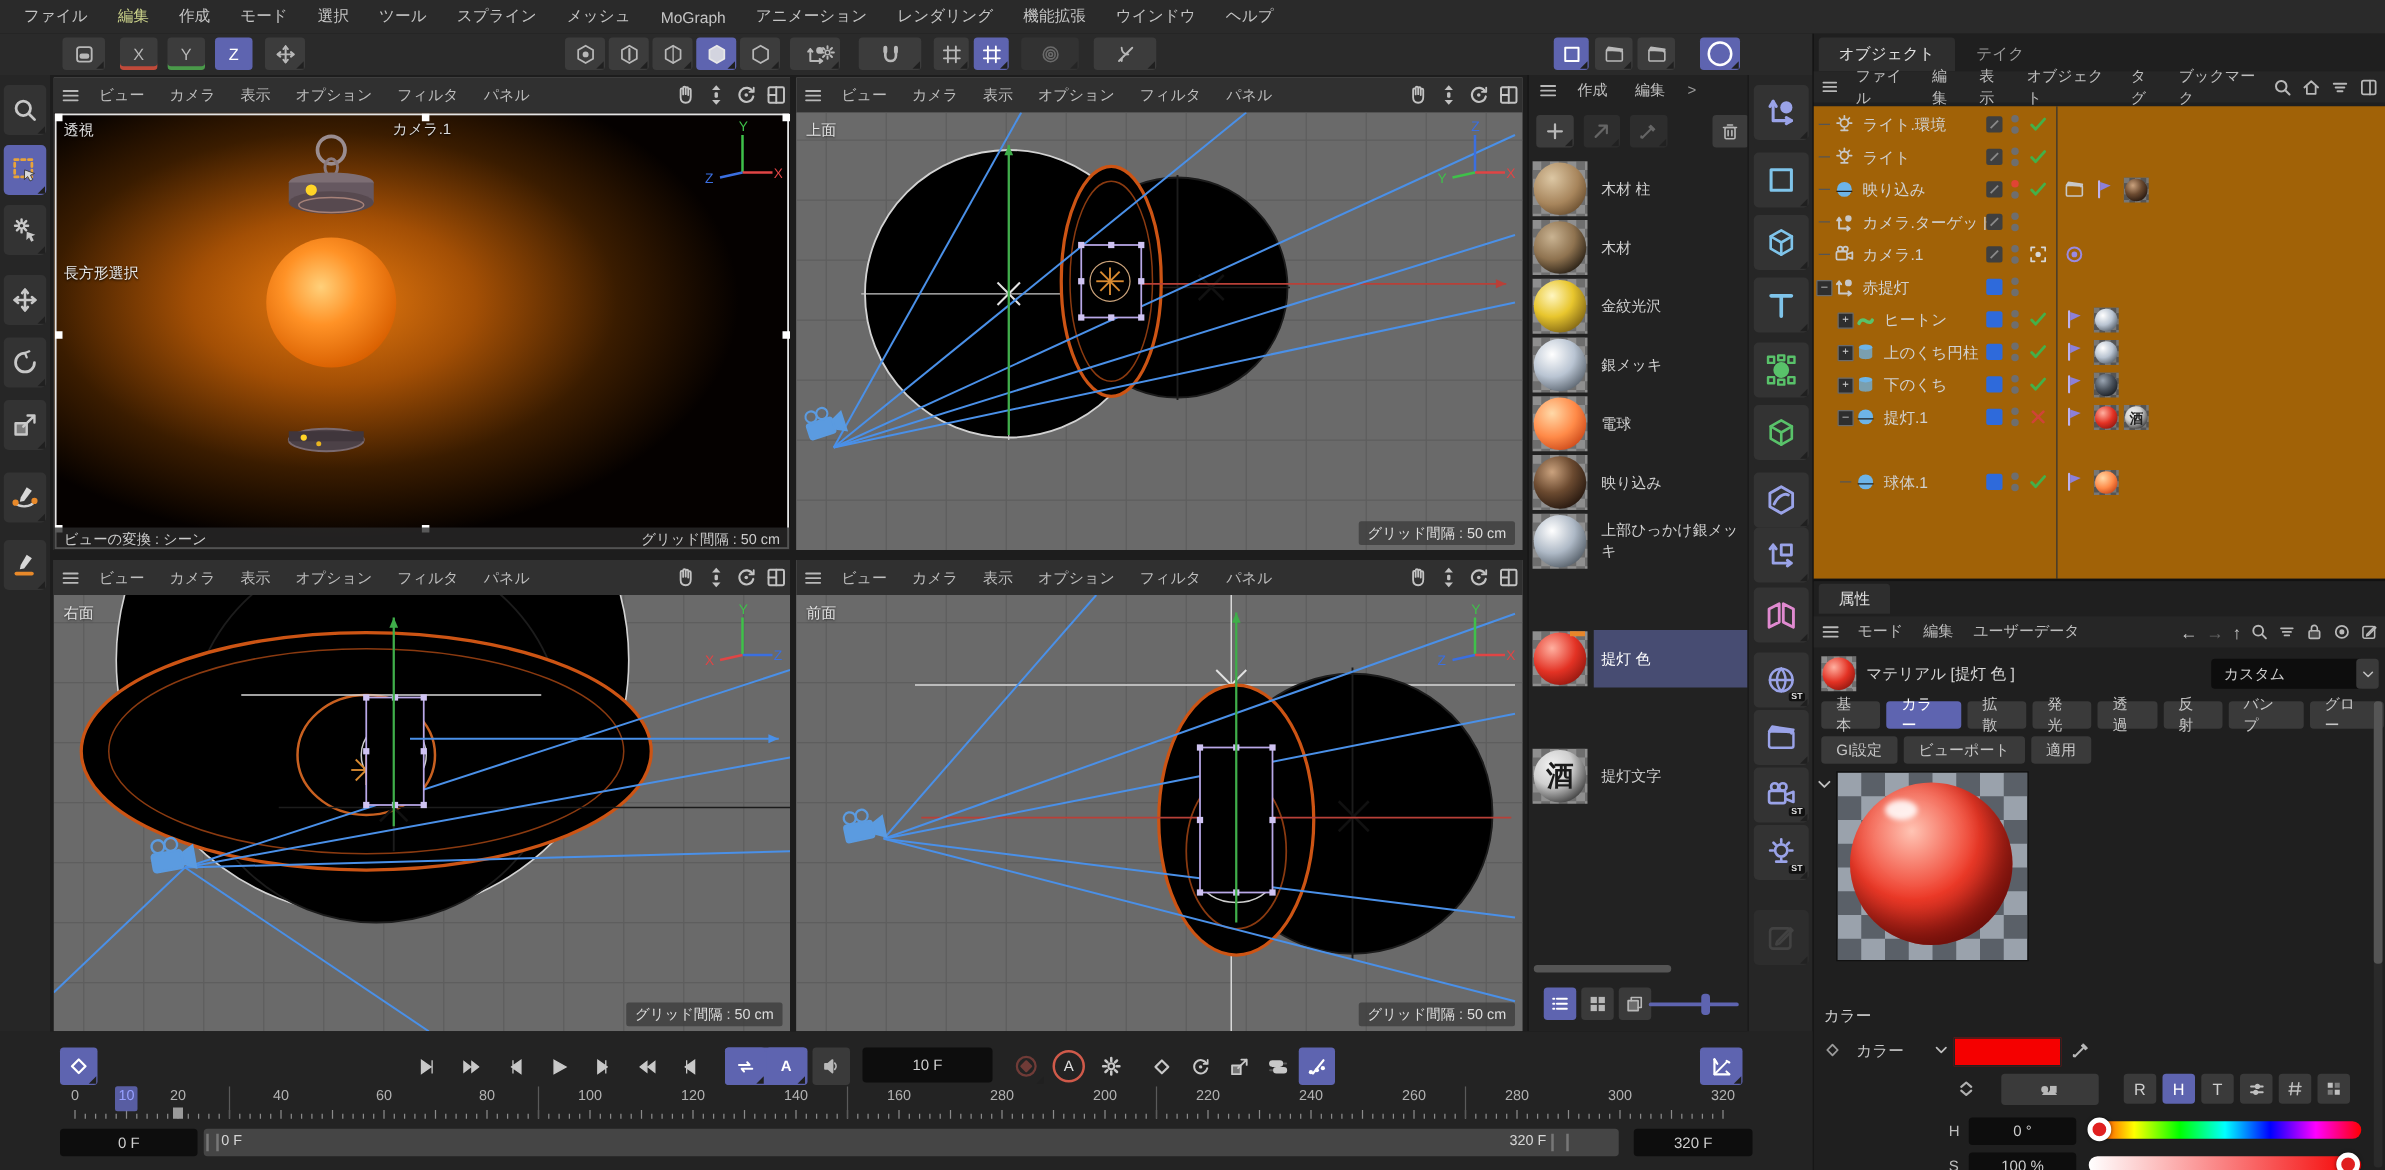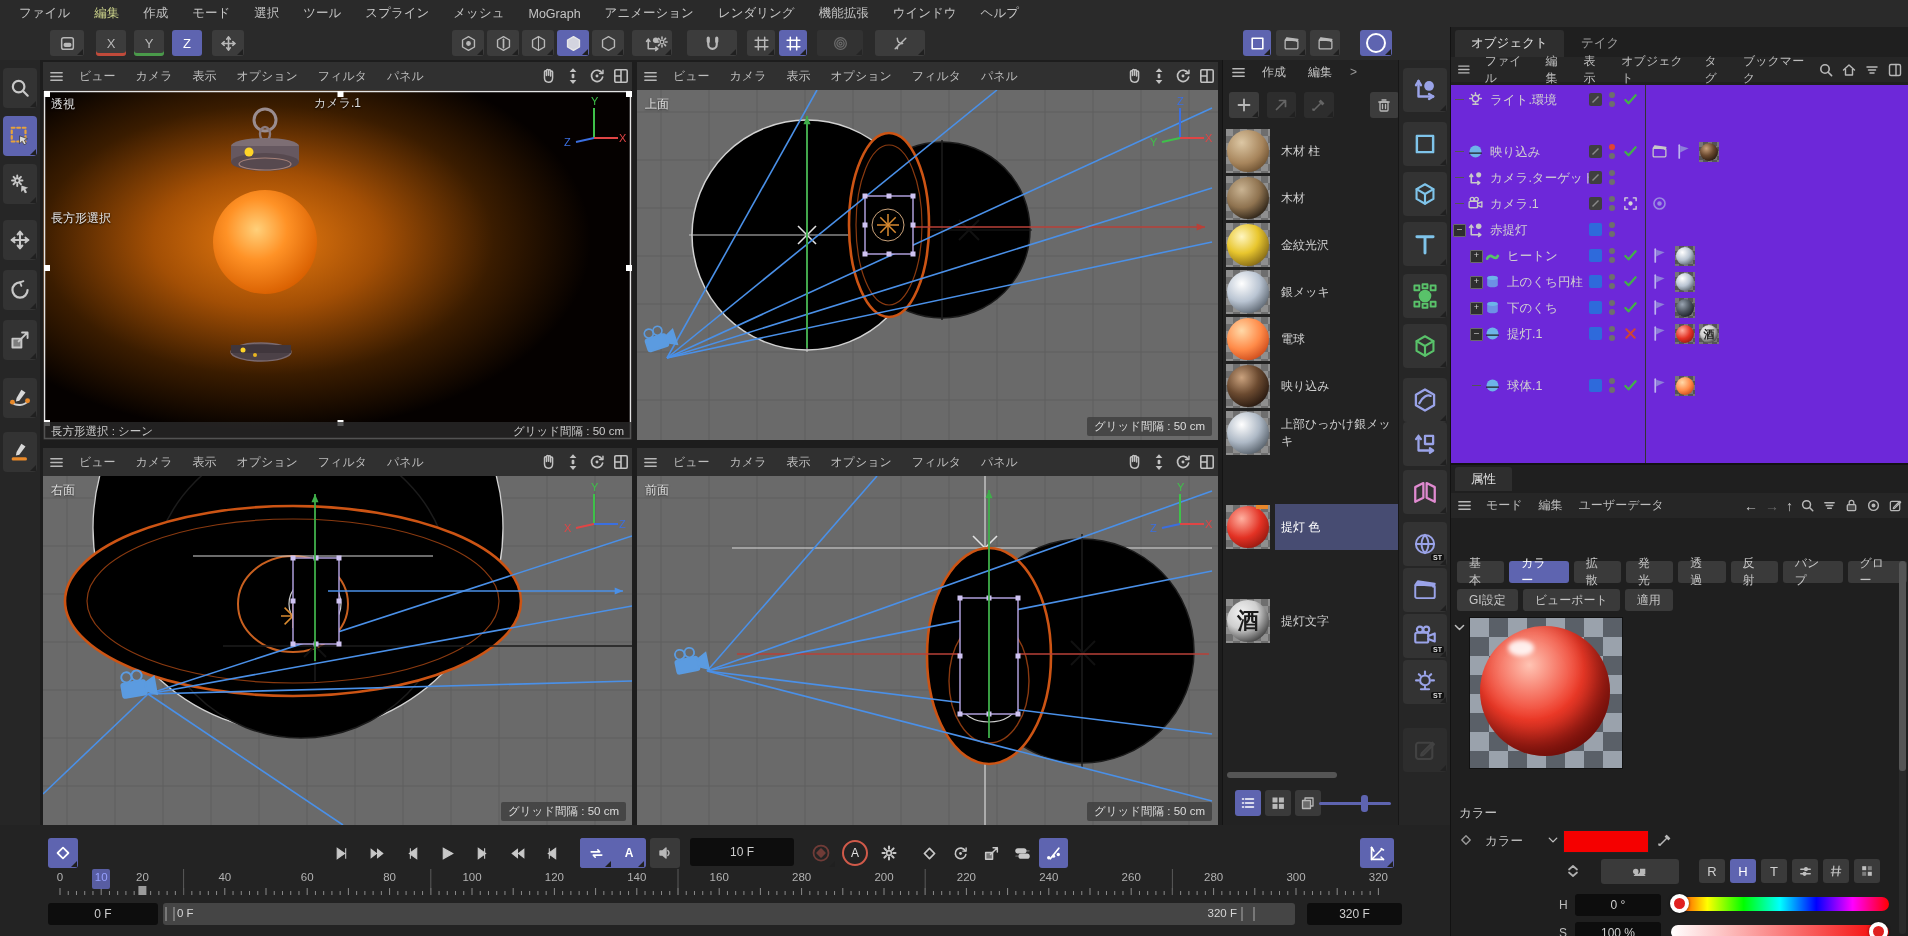--- a/index.html
+++ b/index.html
@@ -474,21 +474,21 @@
    <text x="35" y="11" fill="#3fc14a" font-size="11">Y</text>
    <line x1="38" y1="44" x2="62" y2="44" stroke="#e04545" stroke-width="2"></line>
    <text x="63" y="48" fill="#e04545" font-size="11">X</text>
    <line x1="38" y1="44" x2="20" y2="48" stroke="#3b6fe0" stroke-width="2"></line>
    <text x="8" y="52" fill="#3b6fe0" font-size="11">Z</text>
           </svg>
         </div>
         <div class="cam-chip">カメラ.1</div>
         <div class="tool-chip">長方形選択</div>
         <div class="statusbar">
-          <div>長方形選択 : シーン</div>
+          <div>ビューの変換 : シーン</div>
           <div>グリッド間隔 : 50 cm</div>
         </div>
       </div>
     </div>
     <div class="vp" style="left: 597px; top: 2px; width: 581px; height: 378px;">
       <div class="vp-head" style="left: 0px; top: 0px; width: 581px;">
         <div style="width: 15px; height: 15px; margin-right: 4px;">
           <svg width="100%" height="100%" viewBox="0 0 16 16" fill="none" stroke-linecap="round" stroke-linejoin="round">
             <g stroke="#b8b8b8" stroke-width="1.6">
               <path d="M2 4h12M2 8h12M2 12h12"></path>
@@ -1237,32 +1237,56 @@
         <div style="width: 16px; height: 16px;">
           <svg width="100%" height="100%" viewBox="0 0 16 16" fill="none" stroke-linecap="round" stroke-linejoin="round">
             <g stroke="#b8b8b8" stroke-width="1.4">
               <rect x="2.5" y="2.5" width="11" height="11" rx="1.5"></rect>
               <path d="M9 2.5v11"></path>
             </g>
           </svg>
         </div>
       </div>
     </div>
-    <div style="position: absolute; left: 0px; top: 58px; width: 458px; height: 378px; background: #6d28d9;">
+    <div style="position: absolute; left: 0px; top: 58px; width: 458px; height: 378px; background: #a16207;">
       <div class="omrow" style="top: 2px;">
         <div style="position: absolute; left: 4px; top: 12px; width: 9px; height: 1px; background: rgb(85, 85, 85);"></div>
         <div style="width: 17px; height: 17px; position: absolute; left: 16px; top: 4px;">
           <svg width="100%" height="100%" viewBox="0 0 16 16" fill="none" stroke-linecap="round" stroke-linejoin="round">
             <g stroke="#c8c8c8" stroke-width="1.3">
               <circle cx="8" cy="7" r="3"></circle>
               <path d="M8 1.5V3M8 11v1.5M2.5 7H4M12 7h1.5M4.2 3.2l1 1M11.8 3.2l-1 1M5.5 12.5h5"></path>
             </g>
           </svg>
         </div>
         <div class="nm" style="left: 39px;">ライト.環境</div>
+        <div class="sq" style="left: 138px; background: rgb(63, 63, 63);">
+          <svg viewBox="0 0 13 13">
+            <path d="M3.5 9.5l6-6" stroke="#8a8a8a" stroke-width="1.4"></path>
+          </svg>
+        </div>
+        <div class="dot" style="left: 158px; top: 5px;"></div>
+        <div class="dot" style="left: 158px; top: 14px;"></div>
+        <div style="width: 15px; height: 15px; position: absolute; left: 172px; top: 5px;">
+          <svg width="100%" height="100%" viewBox="0 0 16 16" fill="none" stroke-linecap="round" stroke-linejoin="round">
+            <path d="M2.5 8.5l3.4 3.6L13.5 3.5" stroke="#43b049" stroke-width="2.4"></path>
+          </svg>
+        </div>
+      </div>
+      <div class="omrow" style="top: 28px;">
+        <div style="position: absolute; left: 4px; top: 12px; width: 9px; height: 1px; background: rgb(85, 85, 85);"></div>
+        <div style="width: 17px; height: 17px; position: absolute; left: 16px; top: 4px;">
+          <svg width="100%" height="100%" viewBox="0 0 16 16" fill="none" stroke-linecap="round" stroke-linejoin="round">
+            <g stroke="#c8c8c8" stroke-width="1.3">
+              <circle cx="8" cy="7" r="3"></circle>
+              <path d="M8 1.5V3M8 11v1.5M2.5 7H4M12 7h1.5M4.2 3.2l1 1M11.8 3.2l-1 1M5.5 12.5h5"></path>
+            </g>
+          </svg>
+        </div>
+        <div class="nm" style="left: 39px;">ライト</div>
         <div class="sq" style="left: 138px; background: rgb(63, 63, 63);">
           <svg viewBox="0 0 13 13">
             <path d="M3.5 9.5l6-6" stroke="#8a8a8a" stroke-width="1.4"></path>
           </svg>
         </div>
         <div class="dot" style="left: 158px; top: 5px;"></div>
         <div class="dot" style="left: 158px; top: 14px;"></div>
         <div style="width: 15px; height: 15px; position: absolute; left: 172px; top: 5px;">
           <svg width="100%" height="100%" viewBox="0 0 16 16" fill="none" stroke-linecap="round" stroke-linejoin="round">
             <path d="M2.5 8.5l3.4 3.6L13.5 3.5" stroke="#43b049" stroke-width="2.4"></path>
@@ -1591,20 +1615,34 @@
             </svg>
           </div>
           <div style="width: 15px; height: 15px;">
             <svg width="100%" height="100%" viewBox="0 0 16 16" fill="none" stroke-linecap="round" stroke-linejoin="round">
               <g stroke="#b8b8b8" stroke-width="1.3">
                 <rect x="2.5" y="3.5" width="10" height="10" rx="1.5"></rect>
                 <path d="M6 10l6.5-6.5 1 1L7 11l-1.4.4z"></path>
               </g>
             </svg>
           </div>
+        </div>
+      </div>
+      <div style="position: absolute; left: 6px; top: 60px; width: 446px; height: 30px;">
+        <div style="position: absolute; left: 0px; top: 0px; width: 28px; height: 28px; background: conic-gradient(rgb(110, 110, 110) 25%, rgb(143, 143, 143) 0deg, rgb(143, 143, 143) 50%, rgb(110, 110, 110) 0deg, rgb(110, 110, 110) 75%, rgb(143, 143, 143) 0deg) 0% 0% / 10px 10px;">
+          <div style="position: absolute; inset: 1px; border-radius: 50%; background: radial-gradient(circle at 35% 30%, rgb(255, 176, 160), rgb(227, 50, 36) 48%, rgb(128, 17, 10) 90%);"></div>
+        </div>
+        <div style="position: absolute; left: 36px; top: 6px; font-size: 12.5px; color: rgb(214, 214, 214);">マテリアル [提灯 色 ]</div>
+        <div class="field" style="position: absolute; left: 312px; top: 2px; width: 112px; height: 24px; justify-content: flex-start; padding-left: 10px;">カスタム</div>
+        <div style="position: absolute; left: 428px; top: 2px; width: 18px; height: 24px; background: rgb(58, 58, 58); border-radius: 3px; display: flex; align-items: center; justify-content: center;">
+          <span style="width:11px;height:11px;display:inline-block;">
+            <svg width="100%" height="100%" viewBox="0 0 16 16" fill="none" stroke-linecap="round" stroke-linejoin="round">
+              <path d="M3 5.5l5 5 5-5" stroke="#c0c0c0" stroke-width="1.8"></path>
+            </svg>
+          </span>
         </div>
       </div>
       <div style="position: absolute; left: 6px; top: 96px; width: 450px; display: flex; gap: 5px;">
         <div class="chtab">基本</div>
         <div class="chtab active">カラー</div>
         <div class="chtab">拡散</div>
         <div class="chtab">発光</div>
         <div class="chtab">透過</div>
         <div class="chtab">反射</div>
         <div class="chtab">バンプ</div>

